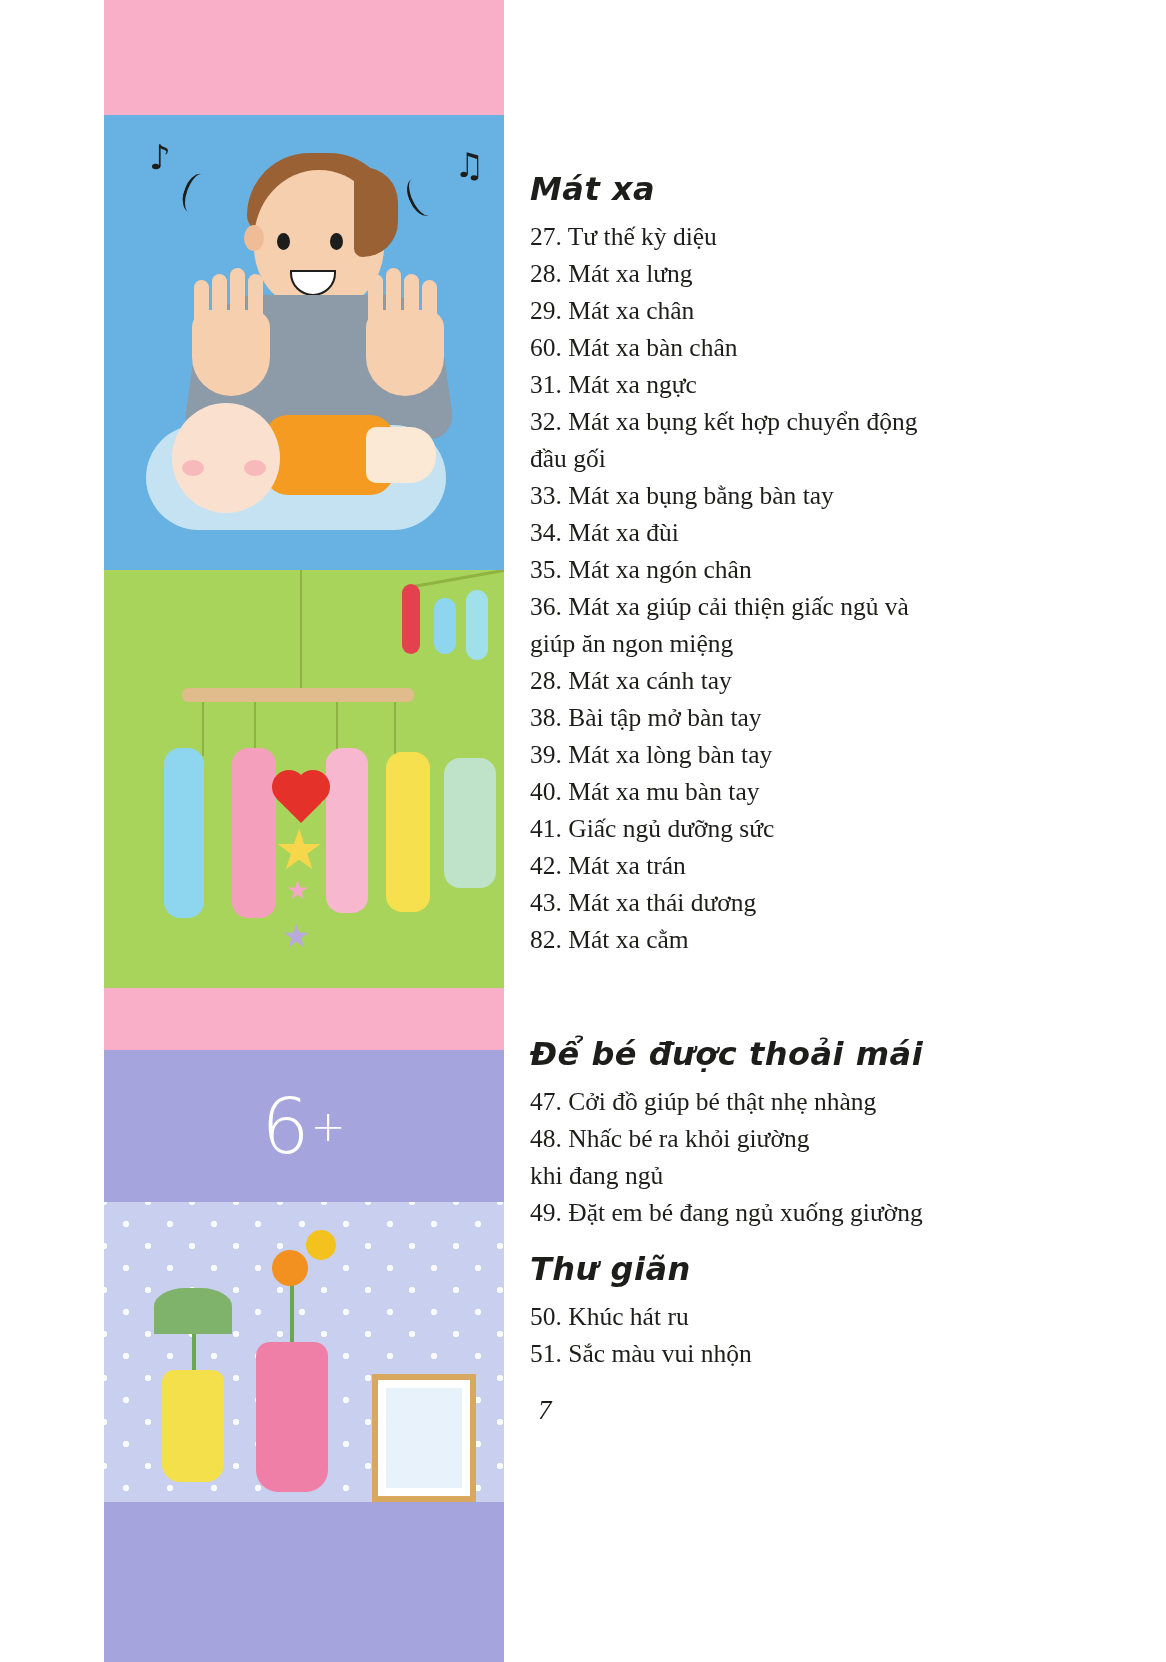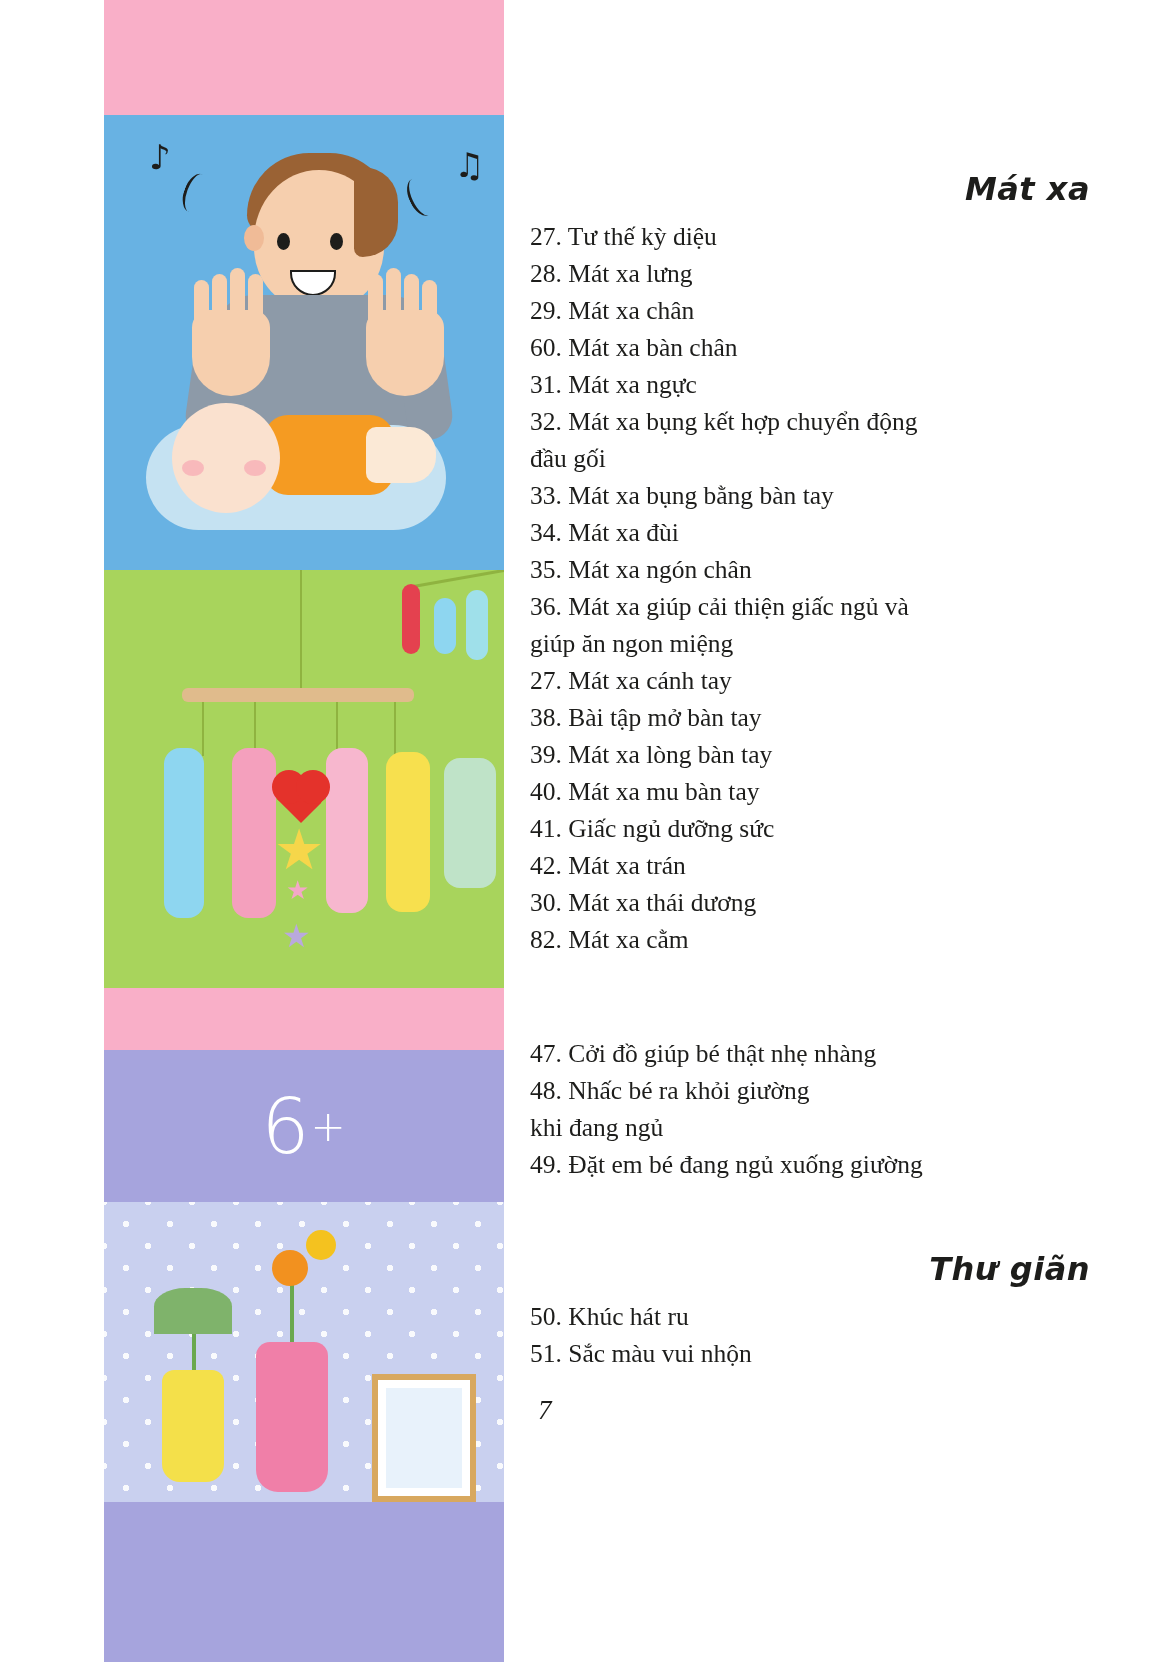--- a/index.html
+++ b/index.html
@@ -275,21 +275,20 @@
     height: 1662px;
   }
 
   .section-title {
     font-family: "DejaVu Sans", sans-serif;
     font-weight: bold;
     font-style: italic;
     font-size: 32px;
     color: #1d1d1b;
     letter-spacing: 0.5px;
-    text-align: right;
   }
   .entry {
     font-family: "Liberation Serif", serif;
     font-size: 25.5px;
     color: #1d1d1b;
     line-height: 37px;
   }
   #page-number {
     position: absolute;
     left: 8px;
@@ -417,31 +416,32 @@
     <div class="entry">29. Mát xa chân</div>
     <div class="entry">60. Mát xa bàn chân</div>
     <div class="entry">31. Mát xa ngực</div>
     <div class="entry">32. Mát xa bụng kết hợp chuyển động</div>
     <div class="entry">đầu gối</div>
     <div class="entry">33. Mát xa bụng bằng bàn tay</div>
     <div class="entry">34. Mát xa đùi</div>
     <div class="entry">35. Mát xa ngón chân</div>
     <div class="entry">36. Mát xa giúp cải thiện giấc ngủ và</div>
     <div class="entry">giúp ăn ngon miệng</div>
-    <div class="entry">27. Mát xa cánh tay</div>
+    <div class="entry">28. Mát xa cánh tay</div>
     <div class="entry">38. Bài tập mở bàn tay</div>
     <div class="entry">39. Mát xa lòng bàn tay</div>
     <div class="entry">40. Mát xa mu bàn tay</div>
     <div class="entry">41. Giấc ngủ dưỡng sức</div>
     <div class="entry">42. Mát xa trán</div>
-    <div class="entry">30. Mát xa thái dương</div>
+    <div class="entry">43. Mát xa thái dương</div>
     <div class="entry">82. Mát xa cằm</div>
   </div>
 
   <div class="block" id="comfort-block">
+    <div class="section-title spaced">Để bé được thoải mái</div>
     <div class="entry">47. Cởi đồ giúp bé thật nhẹ nhàng</div>
     <div class="entry">48. Nhấc bé ra khỏi giường</div>
     <div class="entry">khi đang ngủ</div>
     <div class="entry">49. Đặt em bé đang ngủ xuống giường</div>
   </div>
 
   <div class="block" id="relax-block">
     <div class="section-title spaced">Thư giãn</div>
     <div class="entry">50. Khúc hát ru</div>
     <div class="entry">51. Sắc màu vui nhộn</div>

